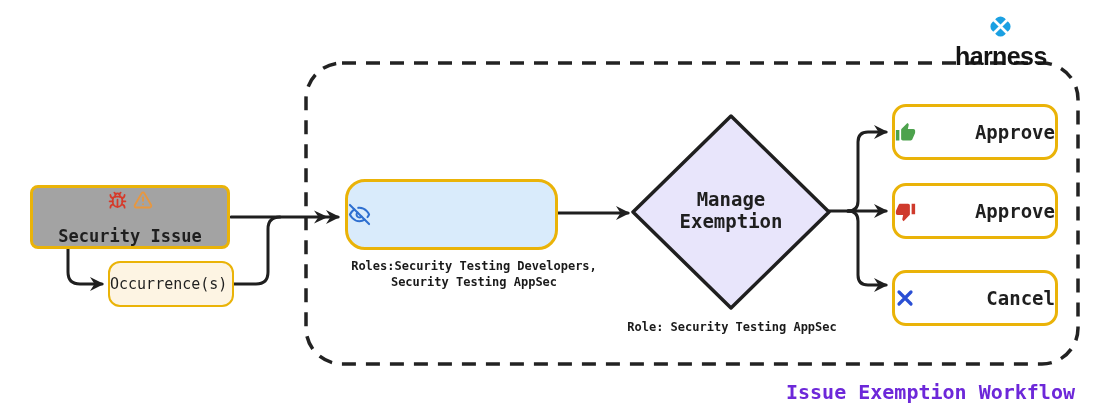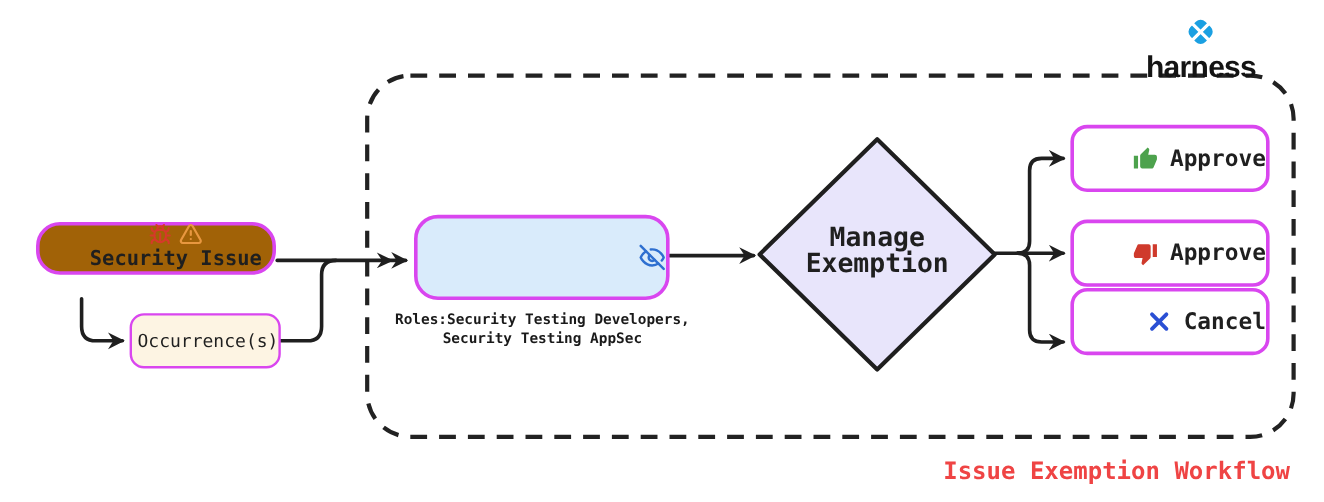--- a/index.html
+++ b/index.html
@@ -8,43 +8,43 @@
     font-family:"DejaVu Sans Mono", monospace;color:#1f1f1f;
   }
   svg{display:block;}
   .connectors{position:absolute;left:0;top:0;width:1103px;height:418px;pointer-events:none;}
 
   
   .logo{position:absolute;top:13px;left:955px;display:flex;align-items:center;gap:2px;flex-direction:column;}
   .logo .word{font-family:"Liberation Sans", sans-serif;font-size:25px;font-weight:600;letter-spacing:-0.6px;color:#141414;}
 
   
-  .node{position:absolute;box-sizing:border-box;border:3px solid #d946ef;display:flex;align-items:center;justify-content:flex-end;padding-left:33px;}
-  .node-security{left:30px;top:185px;width:200px;height:44px;border-radius:20px;background:#a16207;flex-direction:column;gap:1px;padding-top:2px;}
+  .node{position:absolute;box-sizing:border-box;border:3px solid #eab308;display:flex;align-items:center;justify-content:space-between;}
+  .node-security{left:30px;top:185px;width:200px;height:64px;border-radius:8px;background:#a3a3a3;flex-direction:column;gap:1px;padding-top:2px;}
   .node-security .lbl{font-size:17px;font-weight:700;}
   .icon-row{display:flex;align-items:center;gap:6px;}
   .node-occurrence{left:108px;top:261px;width:126px;height:46px;border-radius:12px;background:#fdf4e3;border-width:2.5px;}
   .node-occurrence .lbl{font-size:15px;font-weight:400;}
   .node-request{left:345px;top:179px;width:213px;height:71px;border-radius:20px;background:#d9ebfb;gap:9px;}
   .node-request .lbl{font-size:17px;font-weight:700;}
 
   .diamond-shape{position:absolute;left:623px;top:106px;}
-  .diamond-label{position:absolute;left:631px;top:188px;width:200px;text-align:center;font-size:22px;font-weight:700;line-height:22px;}
+  .diamond-label{position:absolute;left:631px;top:188px;width:200px;text-align:center;font-size:19px;font-weight:700;line-height:22px;}
 
   .note{position:absolute;font-size:12px;font-weight:700;text-align:center;line-height:16px;color:#1a1a1a;}
-  .note-roles{left:322px;top:258px;width:260px;}
+  .note-roles{left:344px;top:258px;width:260px;}
   .note-role{left:601px;top:319px;width:262px;}
 
   .action{left:892px;width:166px;height:56px;border-radius:14px;background:#ffffff;gap:10px;}
   .action .lbl{font-size:19px;font-weight:700;}
   .action-approve{top:104px;}
   .action-reject{top:183px;}
-  .action-cancel{top:240px;}
+  .action-cancel{top:270px;}
 
-  .diagram-title{position:absolute;left:786px;top:380px;font-size:20px;font-weight:700;color:#ef4444;}
+  .diagram-title{position:absolute;left:786px;top:380px;font-size:20px;font-weight:700;color:#6d28d9;}
 </style>
 </head>
 <body>
 
 <div class="canvas">
 
   <svg class="connectors" viewBox="0 0 1103 418">
     <defs>
       <marker id="arrow" markerUnits="userSpaceOnUse" markerWidth="16" markerHeight="16" refX="12" refY="7" orient="auto">
         <path d="M0,0 L14,7 L0,14 L4.5,7 Z" fill="#1f1f1f"></path>
@@ -123,20 +123,21 @@
   </div>
 
   <svg class="diamond-shape" width="216" height="212" viewBox="0 0 216 212">
     <polygon points="10,106 108,10 206,106 108,202" fill="#e8e5fb" stroke="#1f1f1f" stroke-width="3.5" stroke-linejoin="round"></polygon>
   </svg>
   <div class="diamond-label">
     <div>Manage</div>
     <div>Exemption</div>
   </div>
 
+  <div class="note note-role">Role: Security Testing AppSec</div>
 
   <div class="node action action-approve">
     <svg width="21" height="21" viewBox="0 0 24 24" fill="#4da24d">
       <path d="M1 21h4V9H1v12zm22-11c0-1.1-.9-2-2-2h-6.31l.95-4.57.03-.32c0-.41-.17-.79-.44-1.06L14.17 1 7.58 7.59C7.22 7.95 7 8.45 7 9v10c0 1.1.9 2 2 2h9c.83 0 1.54-.5 1.84-1.22l3.02-7.05c.09-.23.14-.47.14-.73v-2z"></path>
     </svg>
     <div class="lbl">Approve</div>
   </div>
 
   <div class="node action action-reject">
     <svg width="21" height="21" viewBox="0 0 24 24" fill="#cf3a2c">

